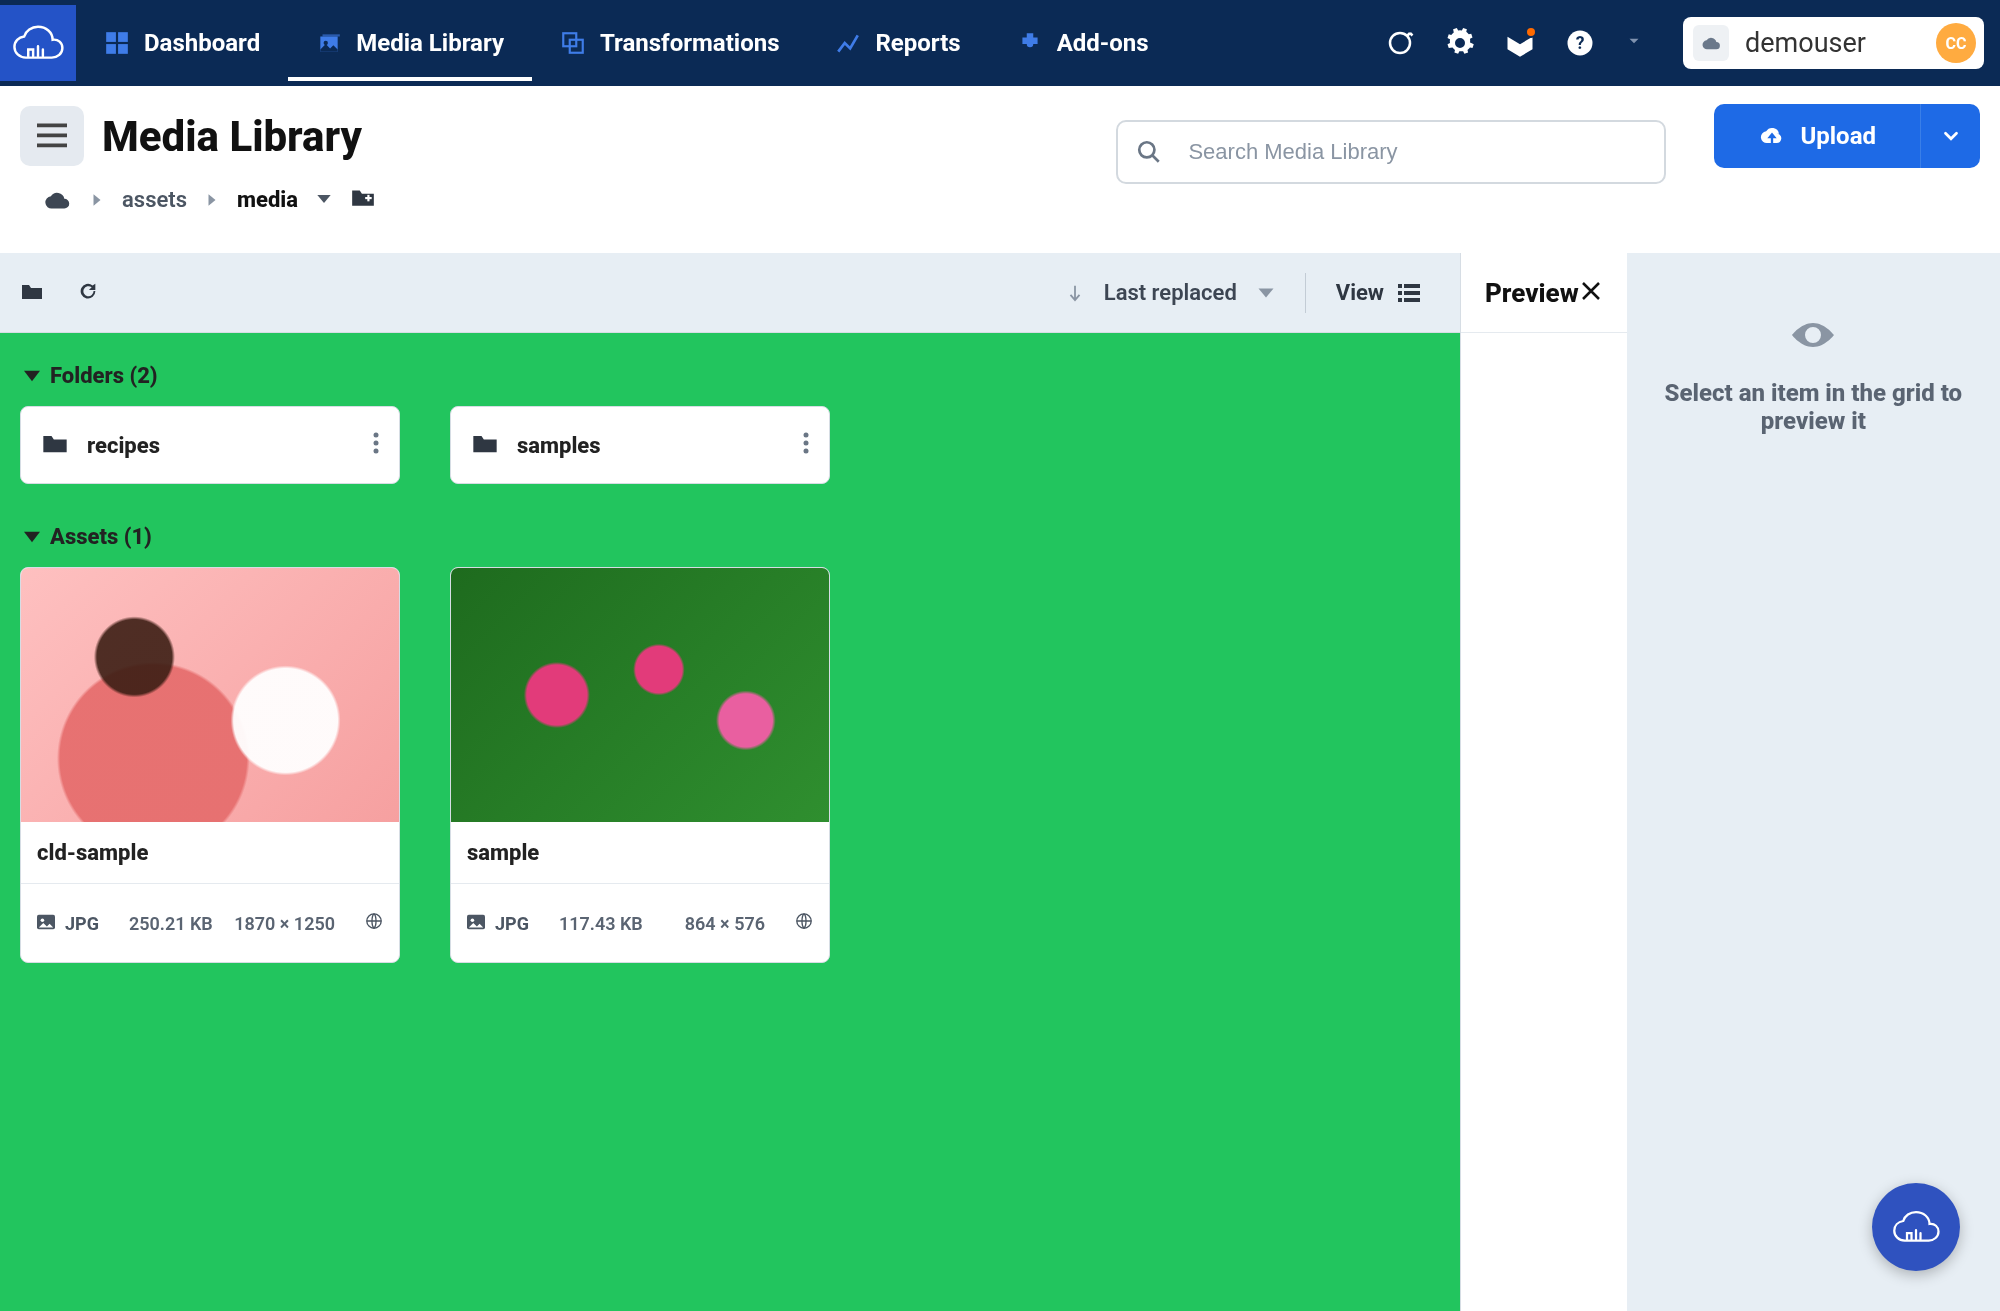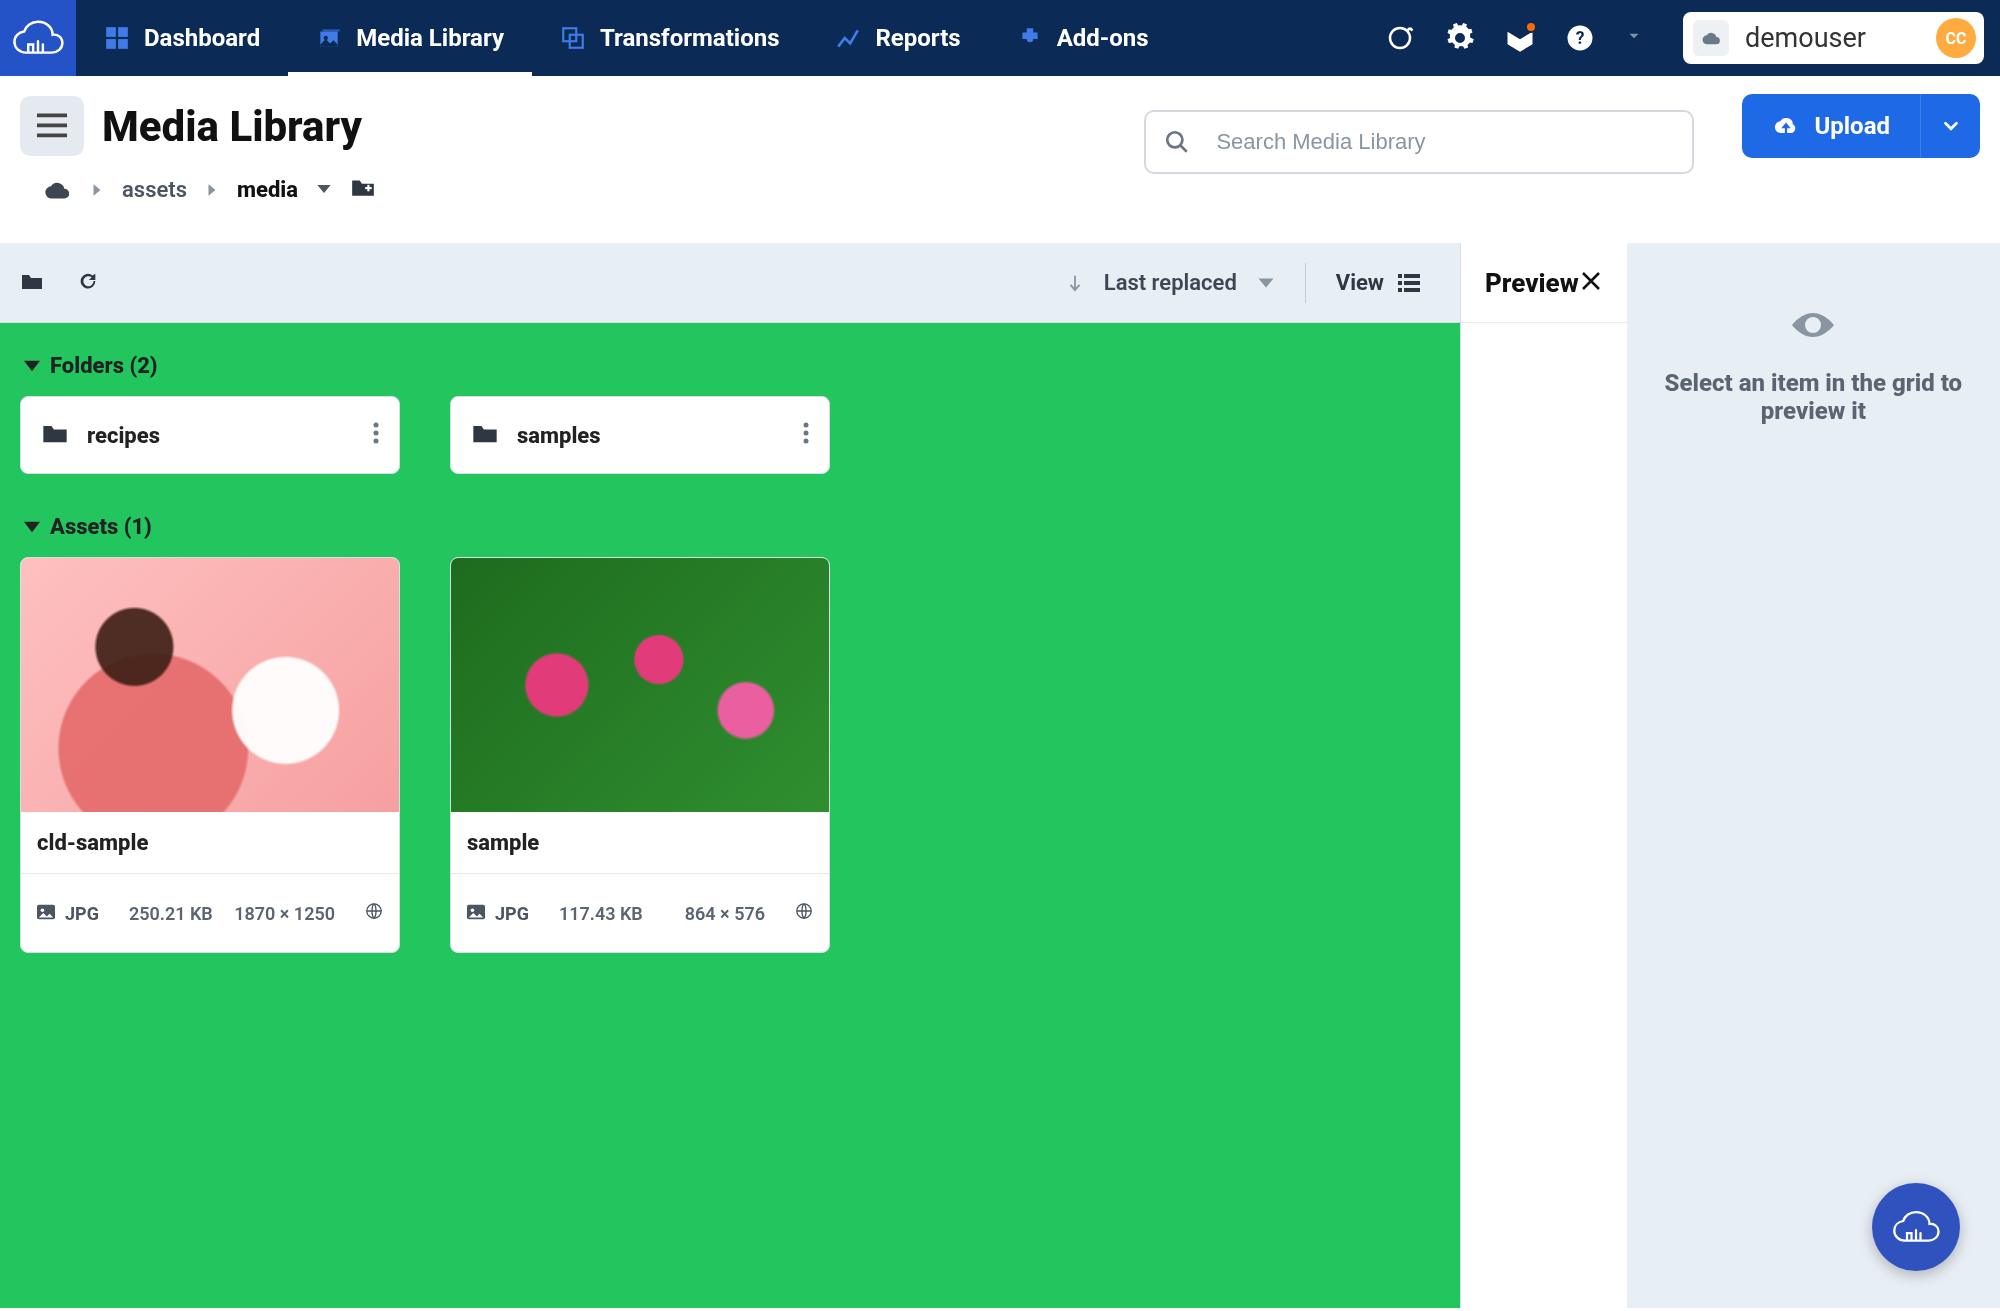--- a/index.html
+++ b/index.html
@@ -1,19 +1,19 @@
 <!DOCTYPE html>
 <html><head>
 <meta charset="utf-8">
 <style>
   * { box-sizing: border-box; margin: 0; padding: 0; }
   body { font-family: -apple-system, BlinkMacSystemFont, "Segoe UI", Roboto, Helvetica, Arial, sans-serif; background: #fff; color: #222; width: 2000px; height: 1311px; overflow: hidden; }
 
   
-  .topnav { background: #0b2a55; height: 76px; display: flex; align-items: center; color: #fff; }
+  .topnav { background: #0b2a55; height: 86px; display: flex; align-items: center; color: #fff; }
   .logo-cell { width: 76px; height: 76px; background: #2453c7; display: flex; align-items: center; justify-content: center; }
   .logo-cell svg { width: 52px; height: 40px; fill: #fff; }
   .nav-items { display: flex; align-items: center; height: 76px; }
   .nav-item { display: flex; align-items: center; gap: 14px; padding: 0 28px; height: 76px; font-weight: 700; font-size: 24px; cursor: pointer; }
   .nav-item.active { border-bottom: 4px solid #fff; padding-top: 4px; }
   .nav-icon { color: #3f7ce8; display: flex; }
   .nav-icon svg { width: 26px; height: 26px; fill: currentColor; }
 
   .nav-spacer { flex: 1; }
   .nav-right { display: flex; align-items: center; gap: 30px; padding-right: 16px; height: 76px; }
@@ -33,21 +33,21 @@
   .header-row { display:flex; align-items:center; height: 100px; padding: 0 20px; gap: 18px; }
   .hamburger-btn { width: 64px; height: 60px; background: #e5eaf0; border-radius: 10px; display:flex; align-items:center; justify-content:center; cursor:pointer;}
   .hamburger-btn svg { width: 30px; height: 26px; fill: #444;}
   .page-title { font-size: 42px; font-weight: 800; color:#111;}
   .header-spacer { flex:1; }
   .search-wrap { display:flex; align-items:center; width: 550px; height: 64px; border:2px solid #d3d9df; border-radius:10px; padding: 0 18px; gap: 26px; color:#6a7685;margin-top:32px;}
   .search-wrap svg { width:26px; height:26px; fill: currentColor;}
   .search-input { flex:1; border:none; outline:none; font-size:22px; background:transparent; color:#333;}
   .search-input::placeholder { color:#8a95a3; font-weight:500;}
   .upload-group { display:flex; height:64px; margin-left:30px;}
-  .upload-btn { background:#1e6ae6; color:#fff; display:flex; align-items:center; gap:14px; padding: 0 30px; border-radius:10px 0 0 10px; font-weight:700; font-size:24px; cursor:pointer;}
+  .upload-btn { background:#1e6ae6; color:#fff; display:flex; align-items:center; gap:14px; padding: 0 44px; border-radius:10px 0 0 10px; font-weight:700; font-size:24px; cursor:pointer;}
   .upload-btn svg { width:28px; height:24px; fill:#fff;}
   .upload-chev { background:#1e6ae6; width:60px; display:flex; align-items:center; justify-content:center; border-radius:0 10px 10px 0; border-left: 1px solid #3a7fe8; cursor:pointer;}
   .upload-chev svg { width:22px; height:22px; fill:#fff;}
 
   
   .breadcrumb-row { display:flex; align-items:center; gap: 18px; padding: 0 30px 40px 42px; font-size:22px; color:#555; font-weight:600;}
   .breadcrumb-row .bc-ic { color:#3d4653; display:flex;}
   .breadcrumb-row .bc-ic svg { width:30px; height:22px; fill: currentColor;}
   .breadcrumb-row .sep svg { width:14px; height:14px; fill:#8a95a3;}
   .breadcrumb-row .crumb { color:#4c5663; cursor:pointer;}

